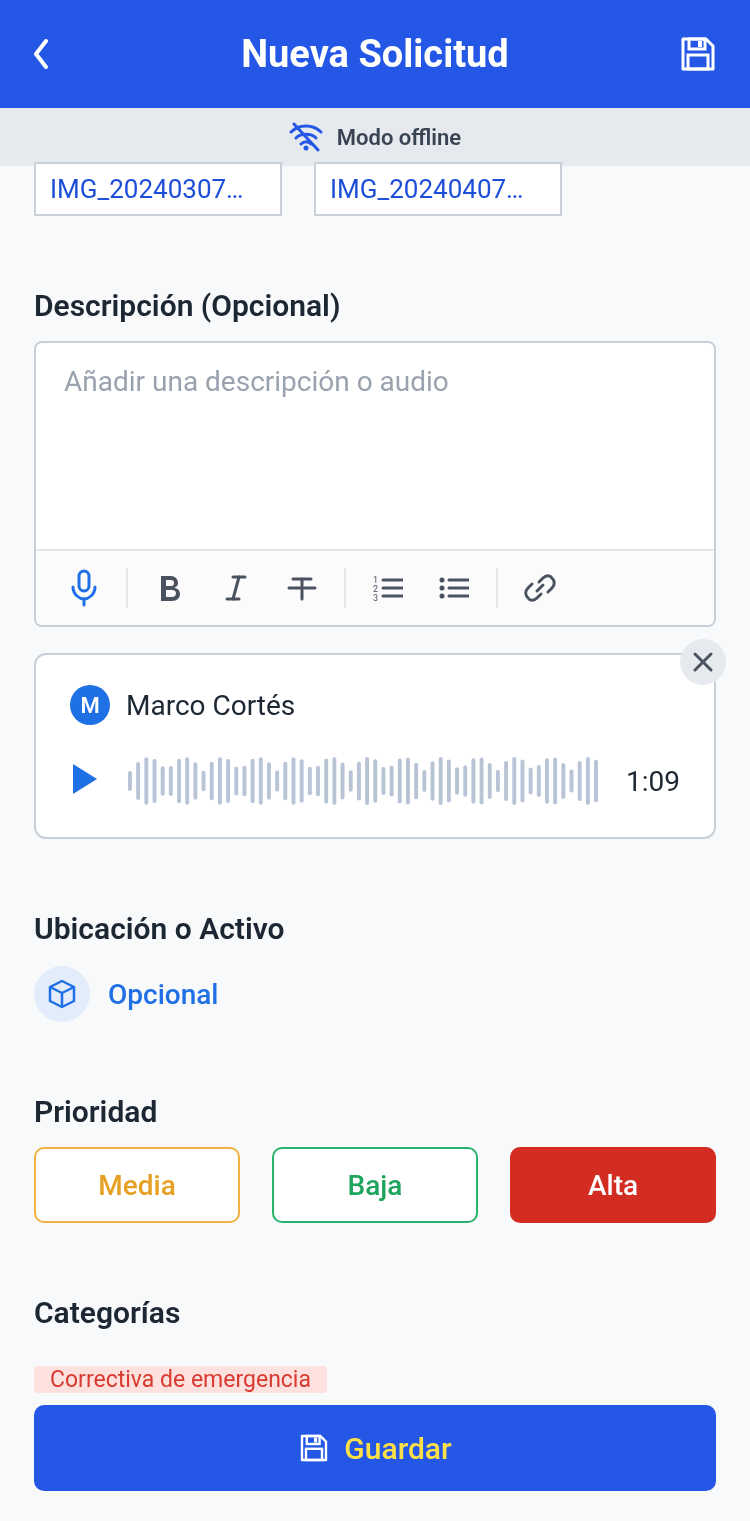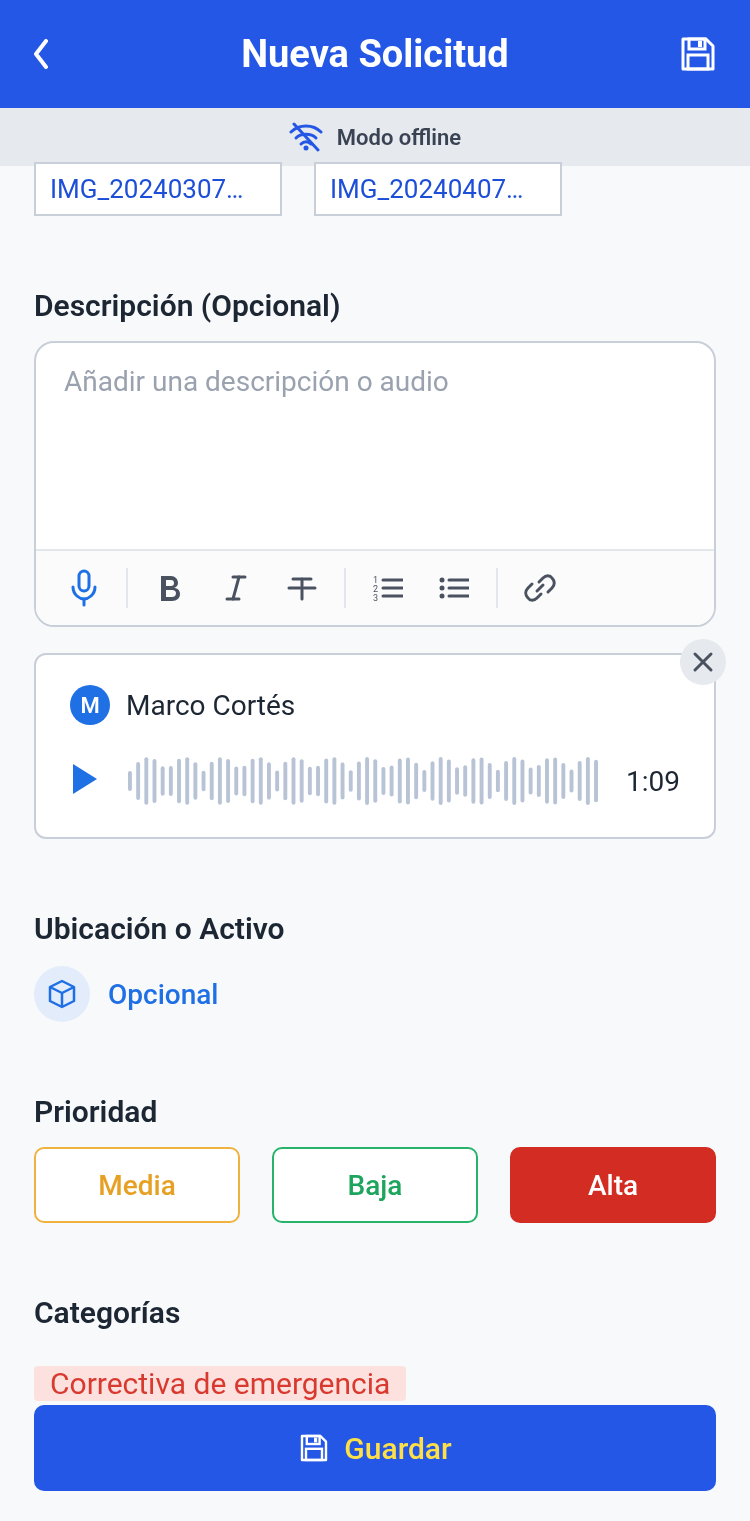--- a/index.html
+++ b/index.html
@@ -62,21 +62,21 @@
   .section-label {
     font-size: 30px;
     font-weight: 600;
     color: #1c2733;
     margin-top: 72px;
     margin-bottom: 18px;
   }
 
   .editor {
     border: 2px solid #c9cfd8;
-    border-radius: 20px;
+    border-radius: 8px;
     background: #fff;
     overflow:hidden;
   }
   .editor .text-area {
     min-height: 206px;
     padding: 22px 28px;
   }
   .editor .placeholder {
     color: #9aa2af;
     font-size: 28px;
@@ -168,21 +168,21 @@
   .prio-btn.low   { border:2px solid #27b36a; color:#1ea55d; }
   .prio-btn.med   { border:2px solid #f0b23e; color:#e6a023; }
   .prio-btn.high  { border:2px solid #d32c22; background:#d32c22; color:#fff; }
 
   .category-chip {
     display:inline-block;
     background:#fde1de;
     color:#d93a2f;
     padding: 0 16px;
     border-radius:4px;
-    font-size:30px;
+    font-size:23px;
     margin-top:18px;
   }
 
   .footer-btn {
     position:absolute;
     left:34px; right:34px; bottom:30px;
     height:86px;
     background:#2457e6;
     color:#fde047;
     border-radius:10px;

